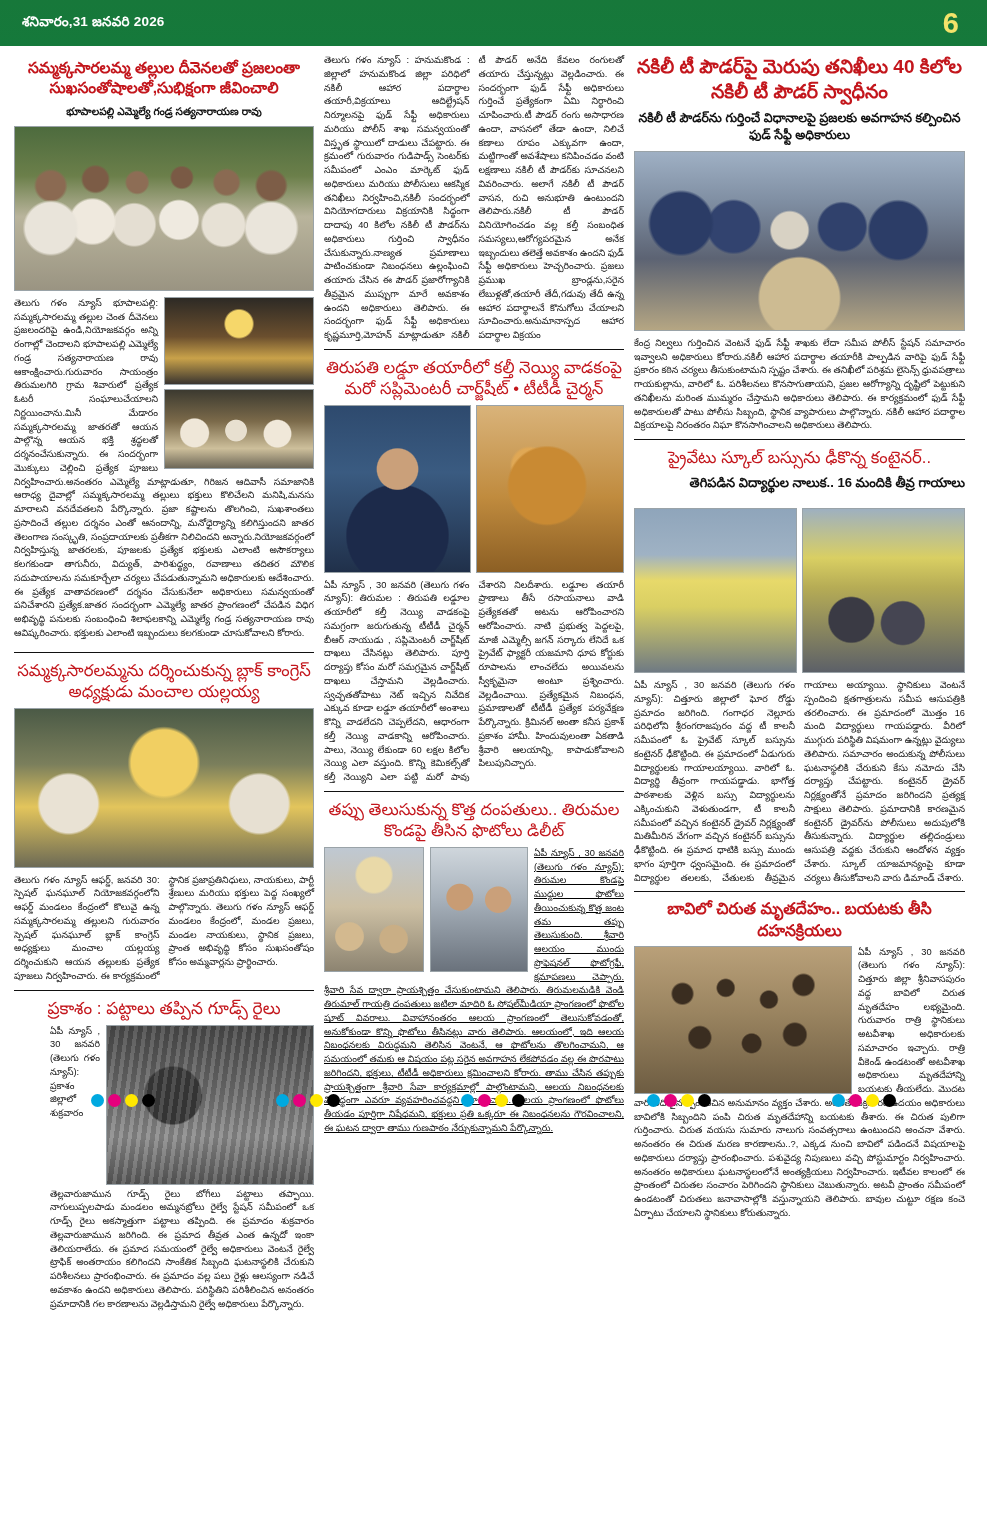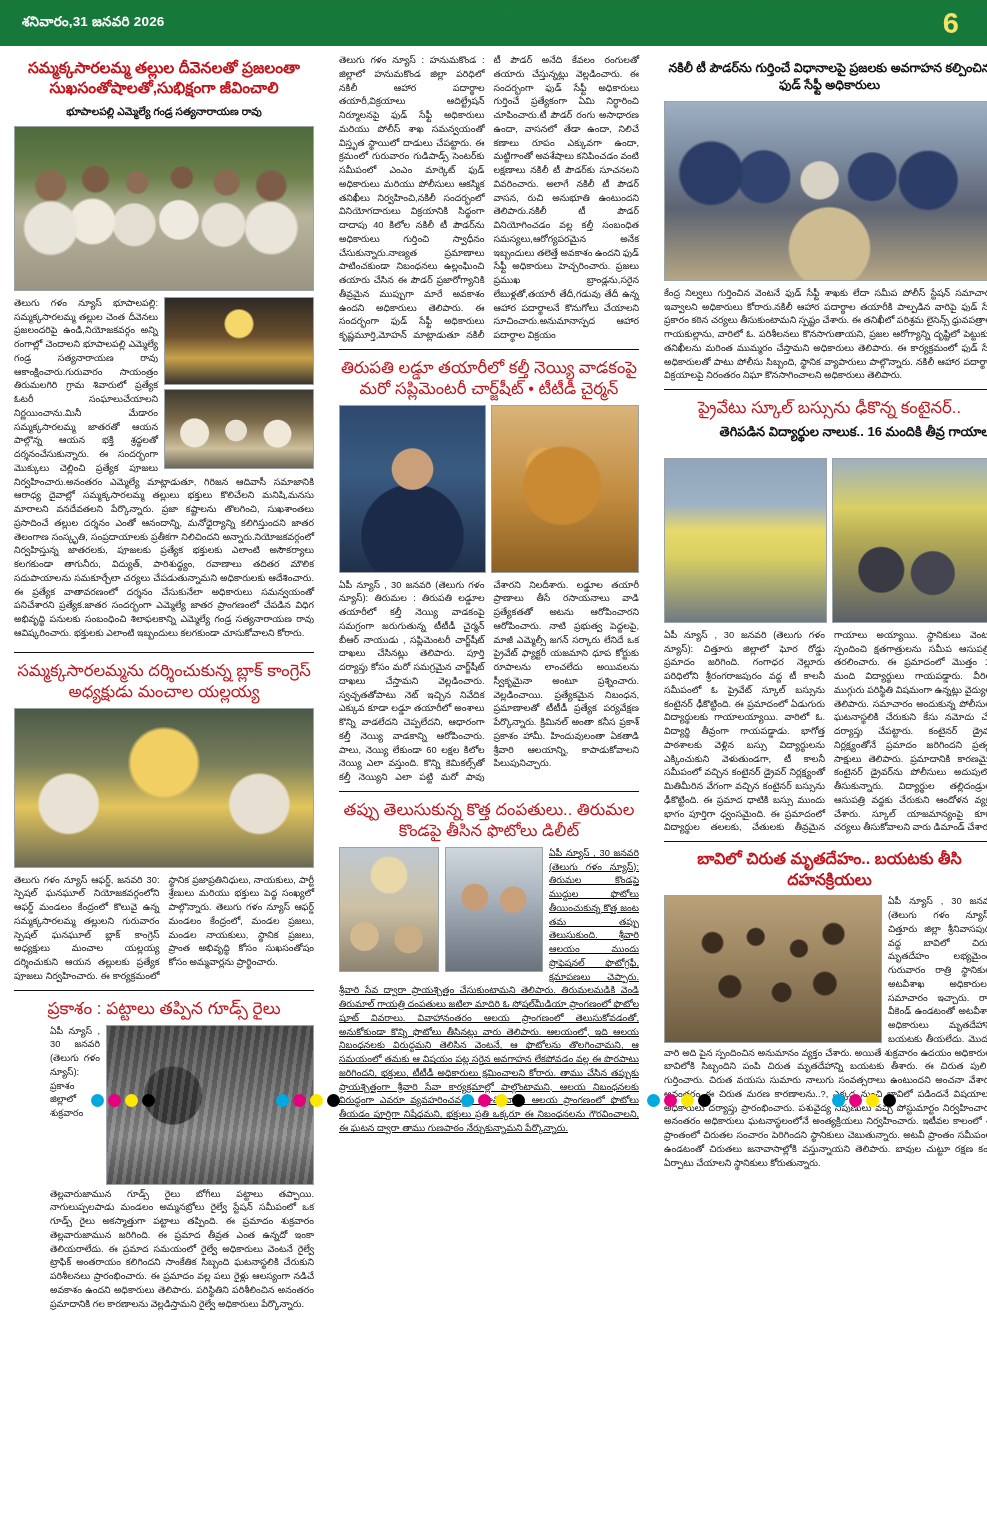--- a/index.html
+++ b/index.html
@@ -44,21 +44,21 @@
     line-height: 1;
     padding-right: 10px;
   }
   
   .content {
     position: relative;
     padding: 8px 14px 0 14px;
   }
   .cols {
     display: flex;
-    gap: 25px;
+    gap: 10px;
   }
   .col-left  { width: 300px; flex: none; }
   .col-mid   { width: 300px; flex: none; }
   .col-right { width: 331px; flex: none; }
 
   .hl {
     color: #c3161c;
     font-weight: bold;
     line-height: 1.32;
     text-align: center;
@@ -318,20 +318,21 @@
           <div class="wrap-left">
             <div class="photo ph-couple" style="width:98px;height:125px;"></div>
           </div>
           <p class="body">ఏపీ న్యూస్ , 30 జనవరి (తెలుగు గళం న్యూస్): తిరుమల కొండపై ముద్దుల ఫొటోలు తీయించుకున్న కొత్త జంట తమ తప్పు తెలుసుకుంది. శ్రీవారి ఆలయం ముందు ప్రొఫెషనల్ ఫొటోగ్రఫీ, క్షమాపణలు చెప్పారు. శ్రీవారి సేవ ద్వారా ప్రాయశ్చిత్తం చేసుకుంటామని తెలిపారు. తిరుమలమడికి వెండి తిరుమాల్ గాయత్రి దంపతులు జటిలా మాదిరి ఓ సోషల్‌మీడియా ప్రాంగణంలో ఫొటోల షూట్ వివరాలు. వివాహానంతరం ఆలయ ప్రాంగణంలో తెలుసుకోవడంతో, అనుకోకుండా కొన్ని ఫొటోలు తీసినట్లు వారు తెలిపారు. ఆలయంలో, ఇది ఆలయ నిబంధనలకు విరుద్ధమని తెలిసిన వెంటనే, ఆ ఫొటోలను తొలగించామని, ఆ సమయంలో తమకు ఆ విషయం పట్ల సరైన అవగాహన లేకపోవడం వల్ల ఈ పొరపాటు జరిగిందని, భక్తులు, టీటీడీ అధికారులు క్షమించాలని కోరారు. తాము చేసిన తప్పుకు ప్రాయశ్చిత్తంగా శ్రీవారి సేవా కార్యక్రమాల్లో పాల్గొంటామని, ఆలయ నిబంధనలకు విరుద్ధంగా ఎవరూ వ్యవహరించవద్దని సూచించారు. ఆలయ ప్రాంగణంలో ఫొటోలు తీయడం పూర్తిగా నిషేధమని, భక్తులు ప్రతి ఒక్కరూ ఈ నిబంధనలను గౌరవించాలని, ఈ ఘటన ద్వారా తాము గుణపాఠం నేర్చుకున్నామని పేర్కొన్నారు.</p>
         </div>
 
       </div>
 
       <div class="col-right">
 
+        <div class="hl red-big">నకిలీ టీ పౌడర్‌పై మెరుపు తనిఖీలు 40 కిలోల నకిలీ టీ పౌడర్ స్వాధీనం</div>
         <div class="subhead">నకిలీ టీ పౌడర్‌ను గుర్తించే విధానాలపై ప్రజలకు అవగాహన కల్పించిన ఫుడ్ సేఫ్టీ అధికారులు</div>
 
         <div class="photo ph-police" style="height:180px;"></div>
 
         <p class="body" style="margin-top:6px;">కేంద్ర నిల్వలు గుర్తించిన వెంటనే ఫుడ్ సేఫ్టీ శాఖకు లేదా సమీప పోలీస్ స్టేషన్ సమాచారం ఇవ్వాలని అధికారులు కోరారు.నకిలీ ఆహార పదార్థాల తయారీకి పాల్పడిన వారిపై ఫుడ్ సేఫ్టీ ప్రకారం కఠిన చర్యలు తీసుకుంటామని స్పష్టం చేశారు. ఈ తనిఖీలో పరిశ్రమ లైసెన్స్ ధ్రువపత్రాలు గాయకుల్లాను, వారిలో ఓ. పరిశీలనలు కొనసాగుతాయని, ప్రజల ఆరోగ్యాన్ని దృష్టిలో పెట్టుకుని తనిఖీలను మరింత ముమ్మరం చేస్తామని అధికారులు తెలిపారు. ఈ కార్యక్రమంలో ఫుడ్ సేఫ్టీ అధికారులతో పాటు పోలీసు సిబ్బంది, స్థానిక వ్యాపారులు పాల్గొన్నారు. నకిలీ ఆహార పదార్థాల విక్రయాలపై నిరంతరం నిఘా కొనసాగించాలని అధికారులు తెలిపారు.</p>
 
         <hr class="sep">
 
         <div class="hl-red-med">ప్రైవేటు స్కూల్ బస్సును ఢీకొన్న కంటైనర్..</div>
         <div class="hl-black-sub">తెగిపడిన విద్యార్థుల నాలుక.. 16 మందికి తీవ్ర గాయాలు</div>

